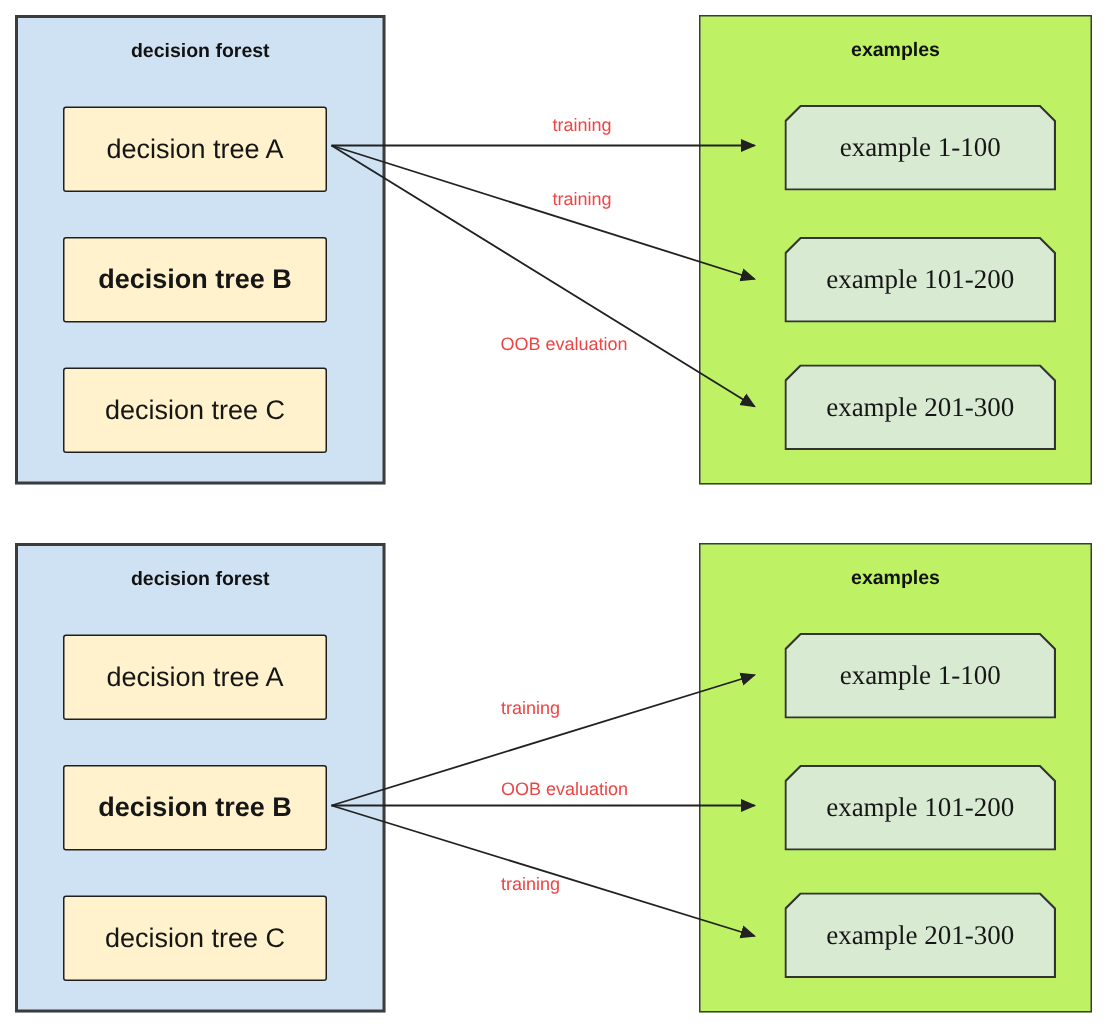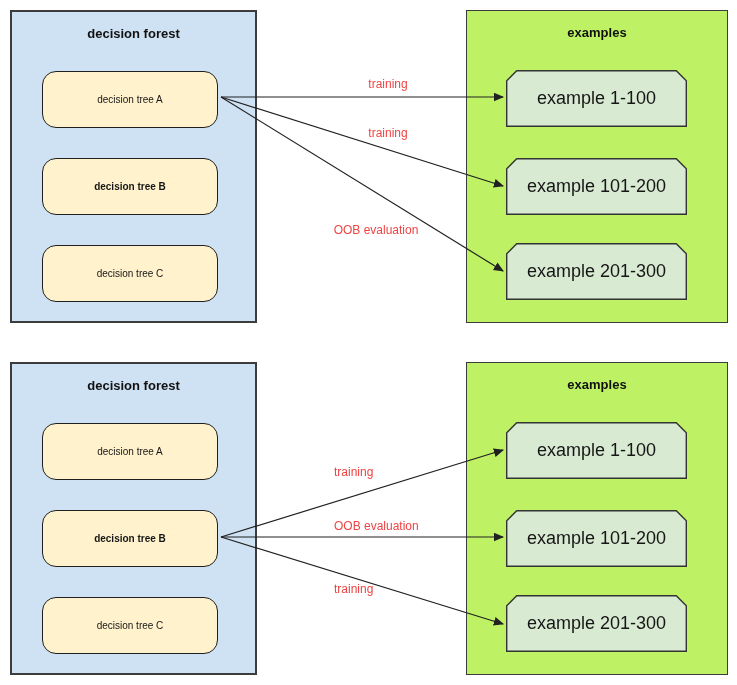--- a/index.html
+++ b/index.html
@@ -35,34 +35,34 @@
     text-align: center;
     font-weight: bold; font-size: 13px; line-height: 23px;
     color: #111111;
     white-space: nowrap;
   }
   .tree-box {
     position: absolute; left: 30px;
     width: 176px; height: 57px;
     background: #fff2cc;
     border: 1.5px solid #1f1f1f;
-    border-radius: 14px;
+    border-radius: 2px;
     box-sizing: border-box;
     display: flex; align-items: center; justify-content: center;
-    font-size: 10px; color: #161616;
+    font-size: 18px; color: #161616;
     white-space: nowrap;
   }
   .tree-1 { top: 59px; }
   .tree-2 { top: 146px; font-weight: bold; }
   .tree-3 { top: 233px; }
 
   .example-card {
-    position: absolute; left: 39px;
+    position: absolute; left: 56px;
     width: 181px; height: 57px;
-    display: flex; align-items: center; justify-content: center;
+    display: flex; align-items: center; justify-content: center; font-family: Liberation Serif, serif;
   }
   .example-card .shape-svg { position: absolute; left: 0; top: 0; }
   .example-card .card-label {
     position: relative; font-size: 18px; color: #161616; white-space: nowrap;
   }
   .ex-1 { top: 59px; }
   .ex-2 { top: 147px; }
   .ex-3 { top: 232px; }
 
   .arrows-layer { position: absolute; left: 0; top: 0; pointer-events: none; }

